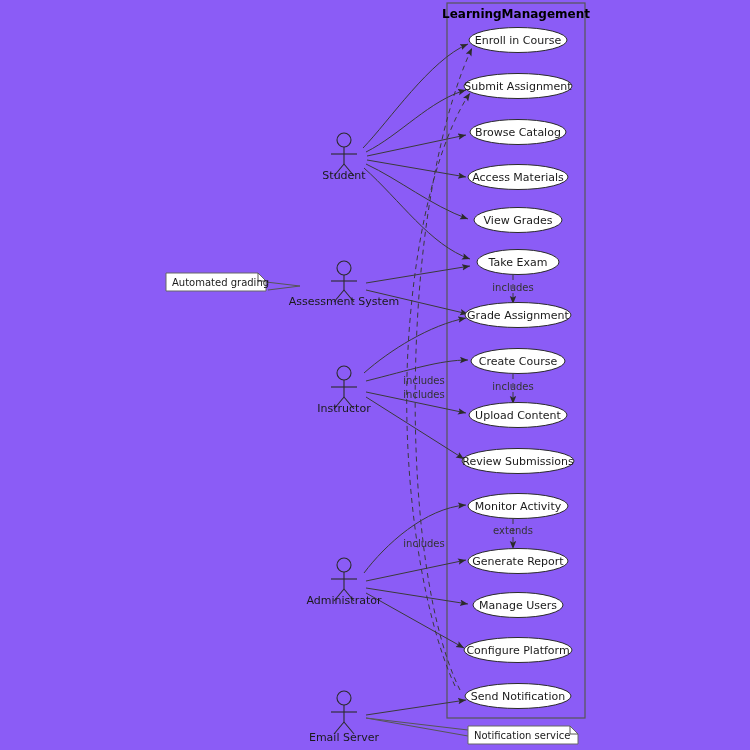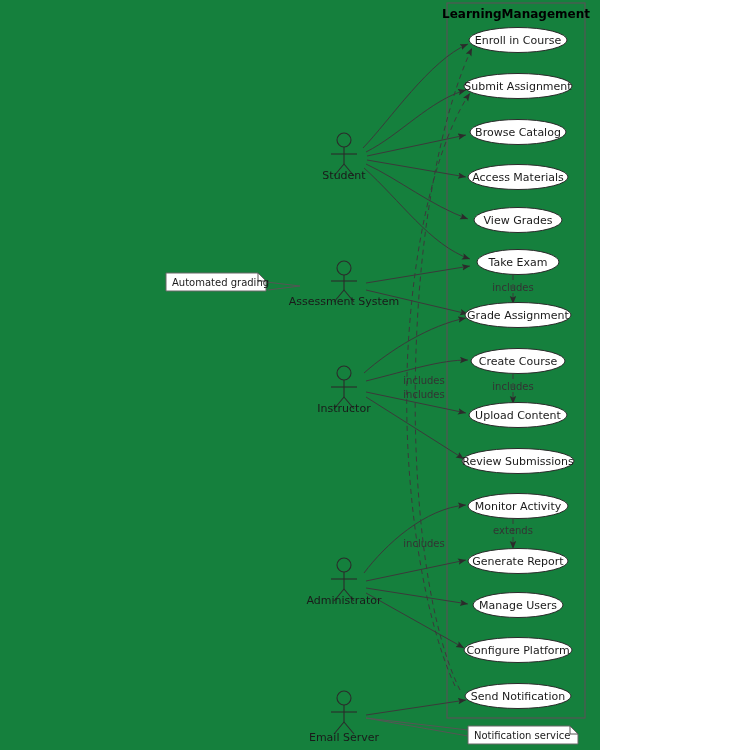--- a/index.html
+++ b/index.html
@@ -1,20 +1,20 @@
 <!DOCTYPE html>
 <html><head>
 <meta charset="utf-8">
 <style>
   html,body{margin:0;padding:0;background:#ffffff;}
   body{
     width:750px;height:750px;overflow:hidden;
     font-family:"DejaVu Sans", sans-serif;
   }
-  #stage{position:relative;width:600px;height:750px;background:#15803d;}
+  #stage{position:relative;width:750px;height:750px;background:#8b5cf6;}
   #canvas{position:absolute;left:0;top:0;width:750px;height:750px;}
   .uc-label{
     font-size:11px;fill:#1a1a1a;text-anchor:middle;
     font-family:"DejaVu Sans", sans-serif;
   }
   .actor-label{
     font-size:11px;fill:#1a1a1a;text-anchor:middle;
     font-family:"DejaVu Sans", sans-serif;
   }
   .rel-label{

